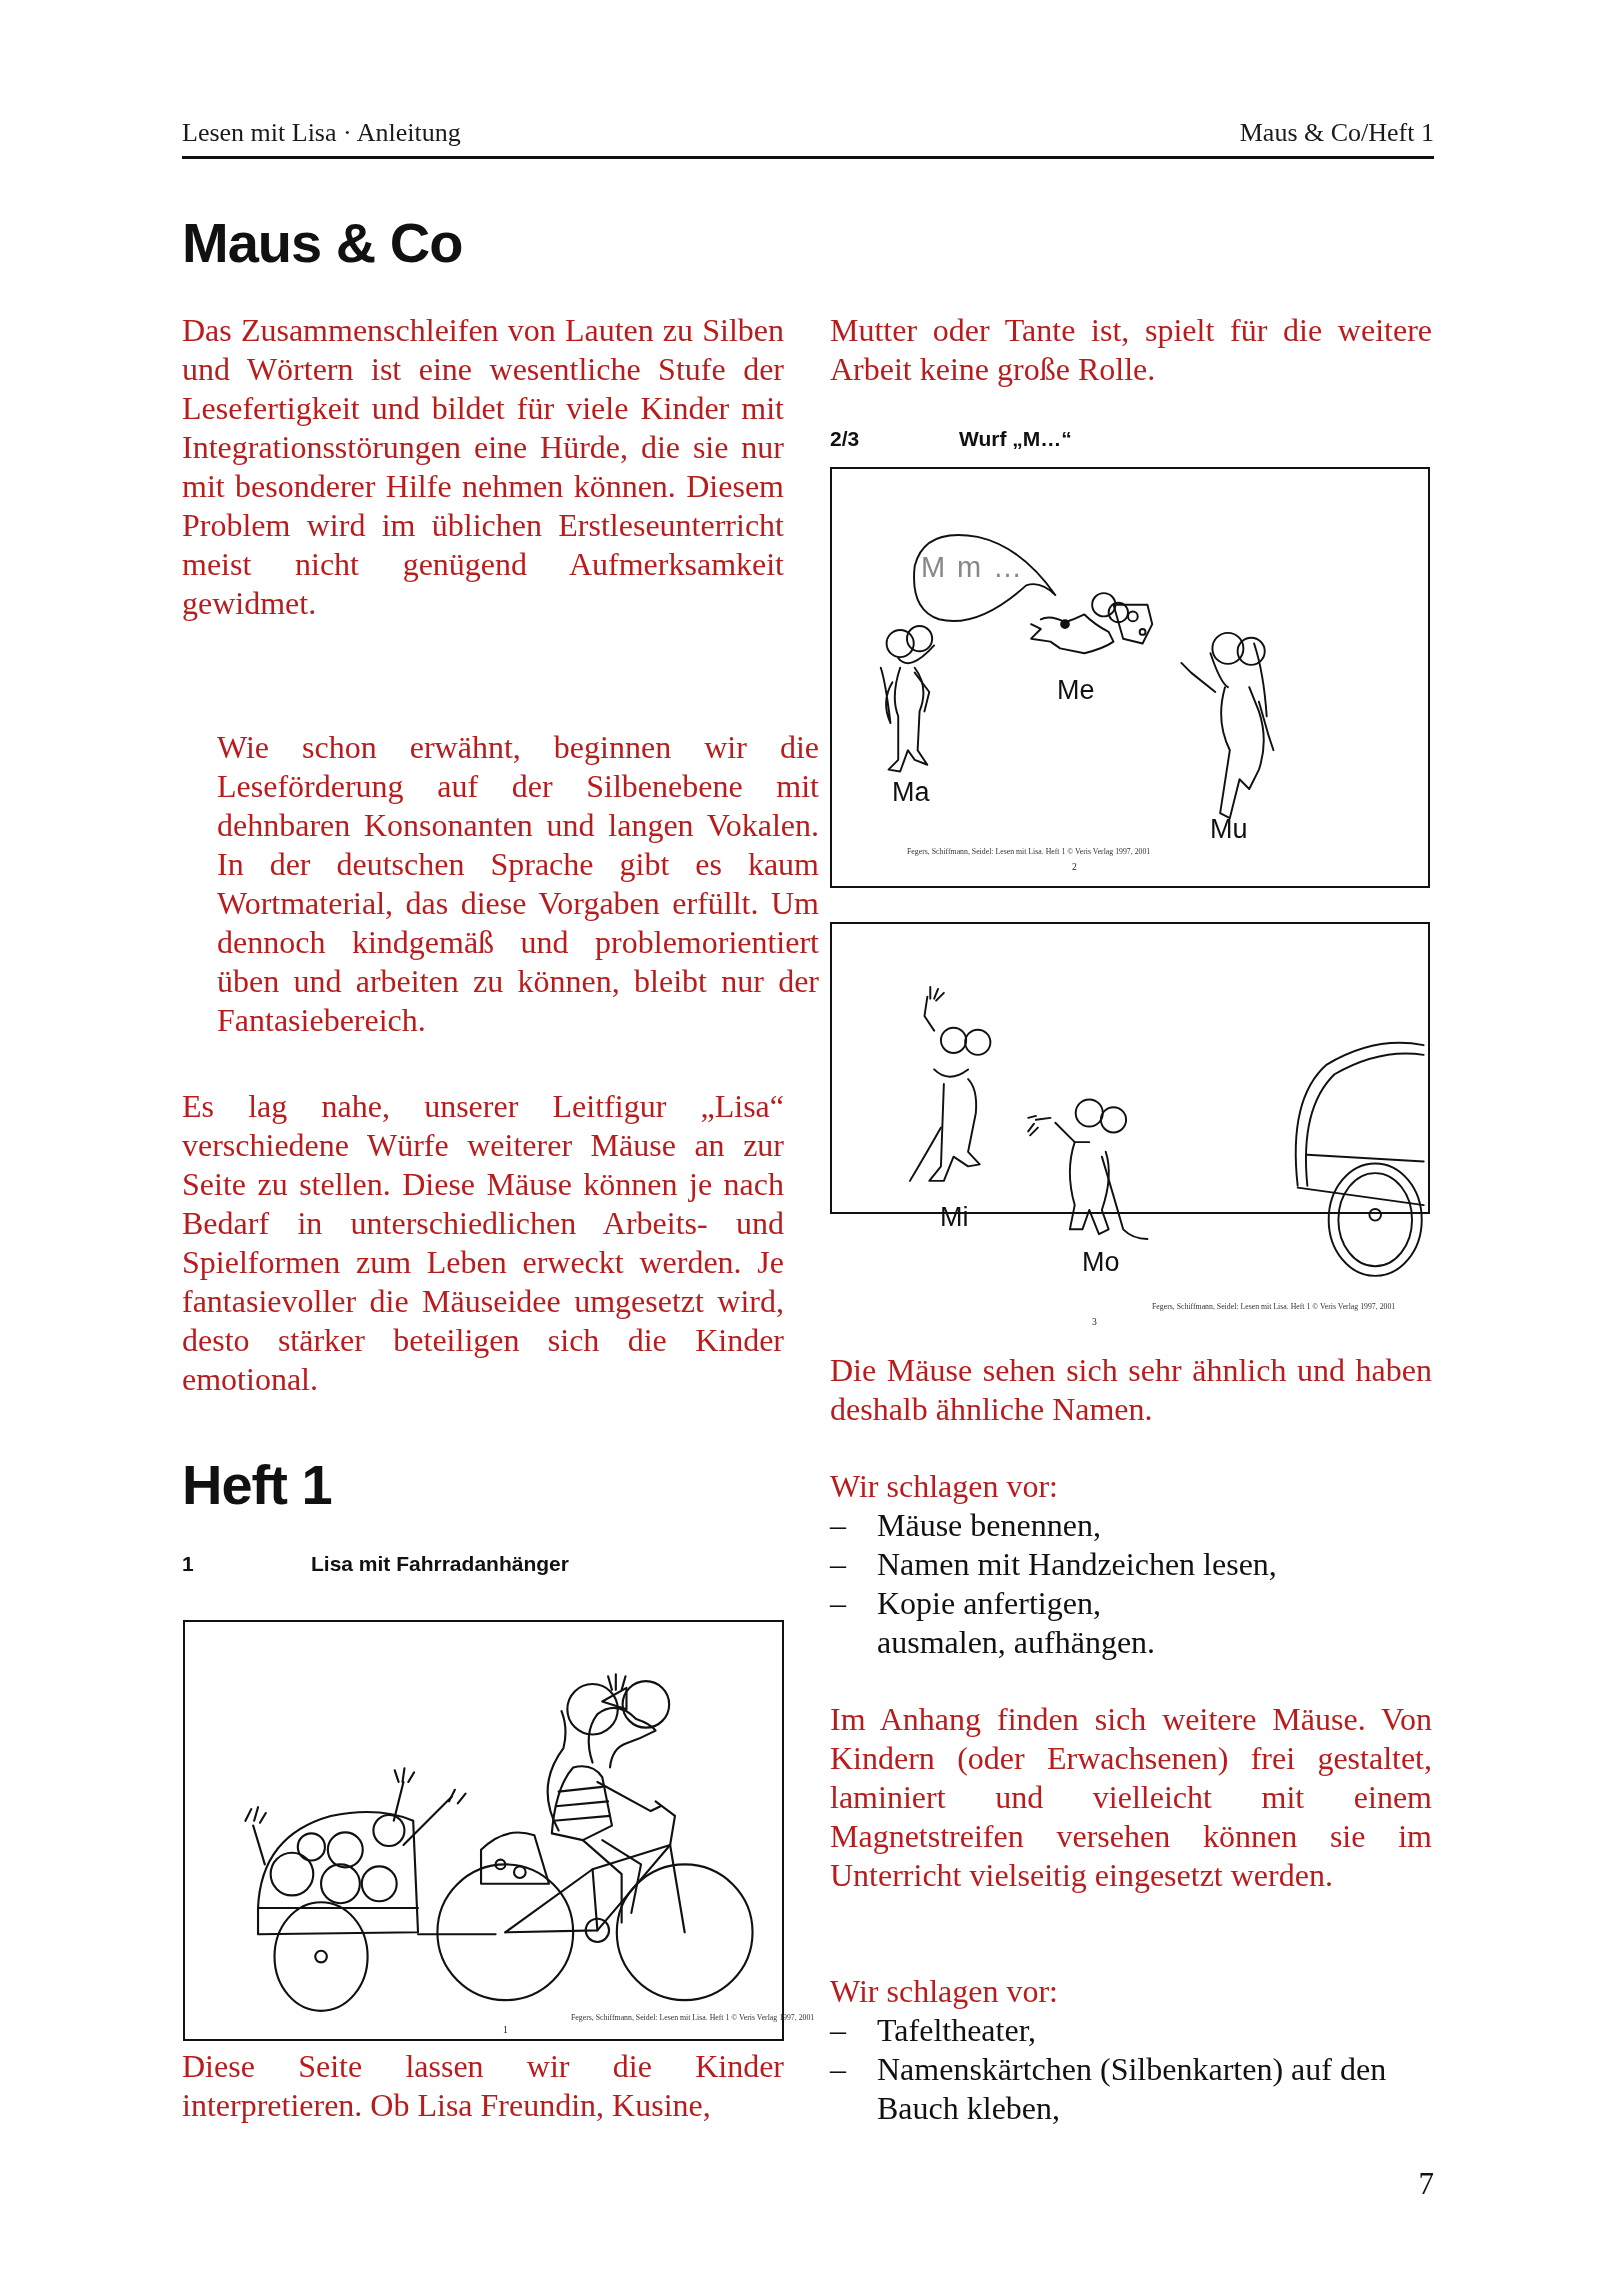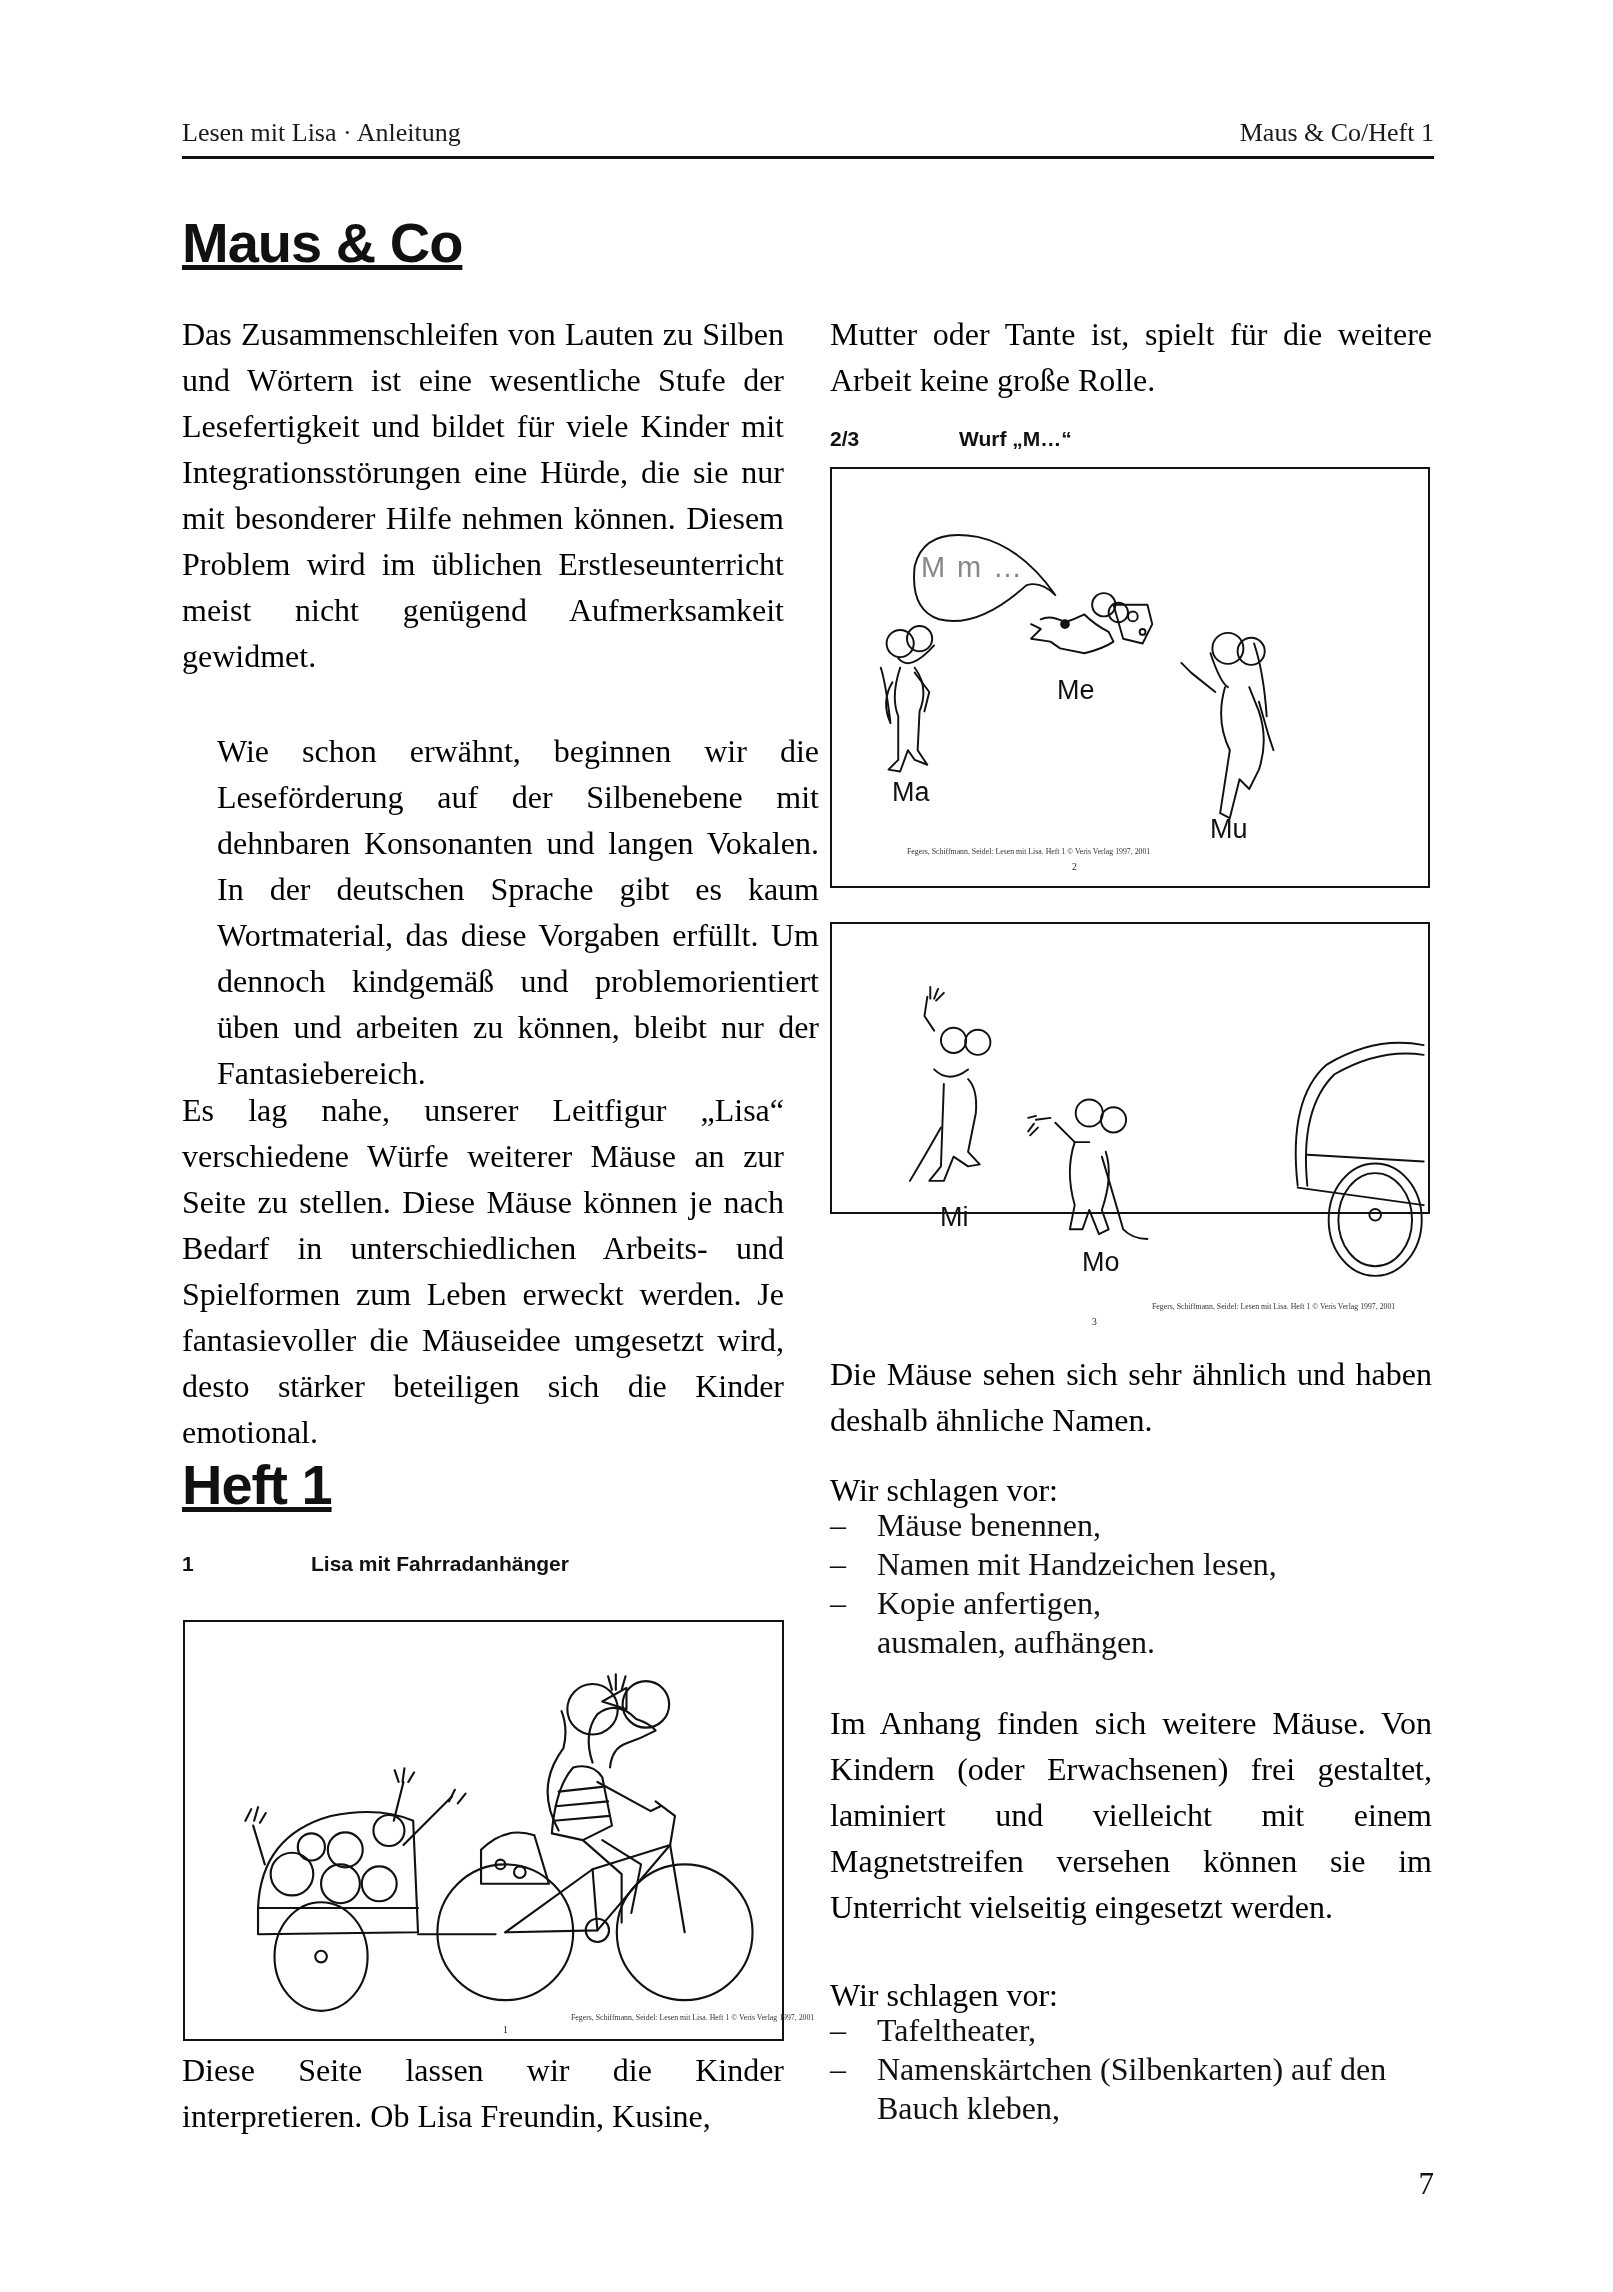--- a/index.html
+++ b/index.html
@@ -11,31 +11,31 @@
     position: absolute; left: 182px; top: 118px; width: 1252px; height: 39px;
     font-family: "Liberation Serif", serif; font-size: 26px; color: #1a1a1a;
   }
   .running-header .left { position: absolute; left: 0; top: 0; }
   .running-header .right { position: absolute; right: 0; top: 0; }
   .header-rule {
     position: absolute; left: 182px; top: 156px; width: 1252px; height: 2.9px; background: #111;
   }
   .h1 {
     position: absolute; font-family: "Liberation Sans", sans-serif; font-weight: bold;
-    font-size: 56px; letter-spacing: -1px; color: #111; line-height: 1; text-decoration: underline;
+    font-size: 56px; letter-spacing: -1px; color: #111; line-height: 1;
   }
   .h2 {
     position: absolute; font-family: "Liberation Sans", sans-serif; font-weight: bold;
     font-size: 21px; color: #111; line-height: 1;
   }
   .h2 .num { display: inline-block; }
   .h2 .ttl { position: absolute; top: 0; white-space: nowrap; }
   .para {
     position: absolute; font-family: "Liberation Serif", serif; font-size: 32px;
-    line-height: 46px; text-align: justify; color: #000000; margin: 0;
+    line-height: 39px; text-align: justify; color: #b91c1c; margin: 0;
   }
   .para.left-col { left: 182px; width: 602px; }
   .para.right-col { left: 830px; width: 602px; }
   .list { position: absolute; left: 830px; width: 602px; margin: 0; padding: 0; list-style: none;
     font-family: "Liberation Serif", serif; font-size: 32px; line-height: 39px; color: #111; }
   .list li { position: relative; padding-left: 47px; }
   .list li .dash { position: absolute; left: 0; top: 0; }
   .figure {
     position: absolute; border: 2.9px solid #111; background: #fff; box-sizing: border-box;
   }

